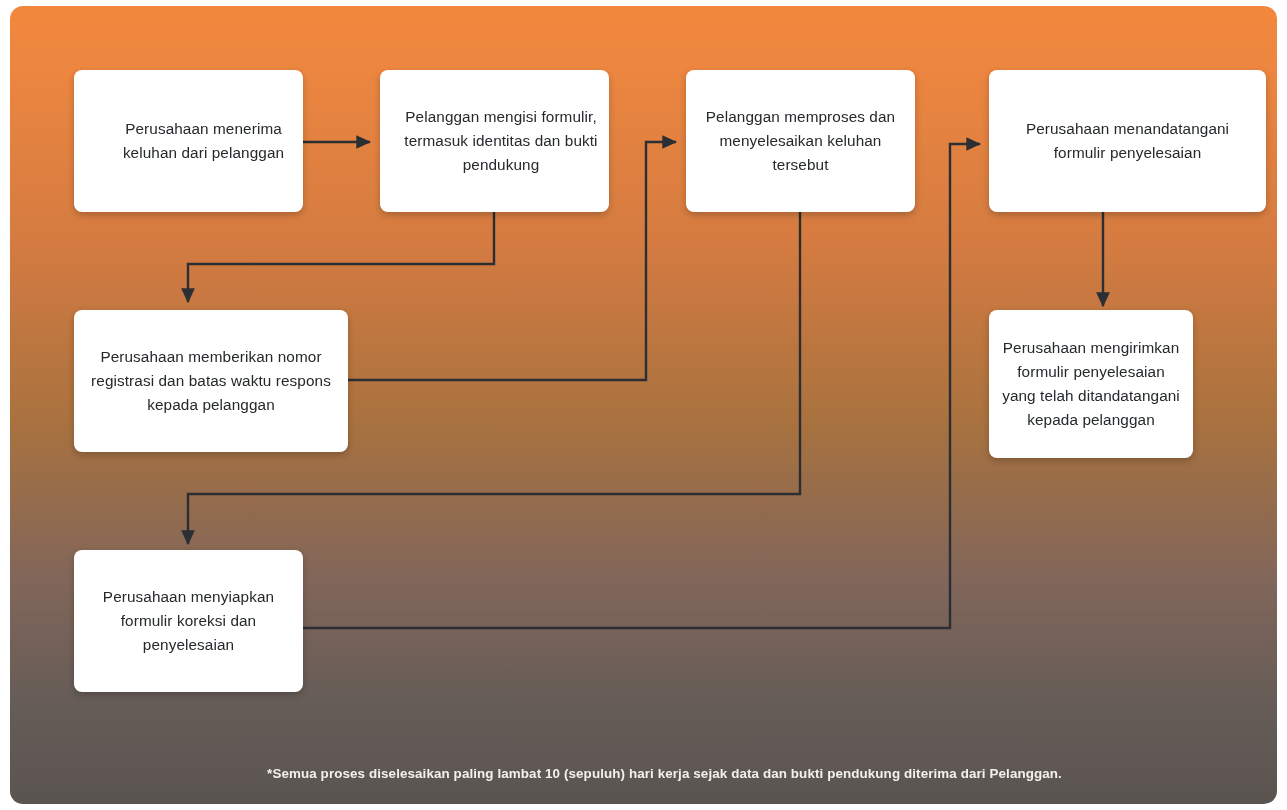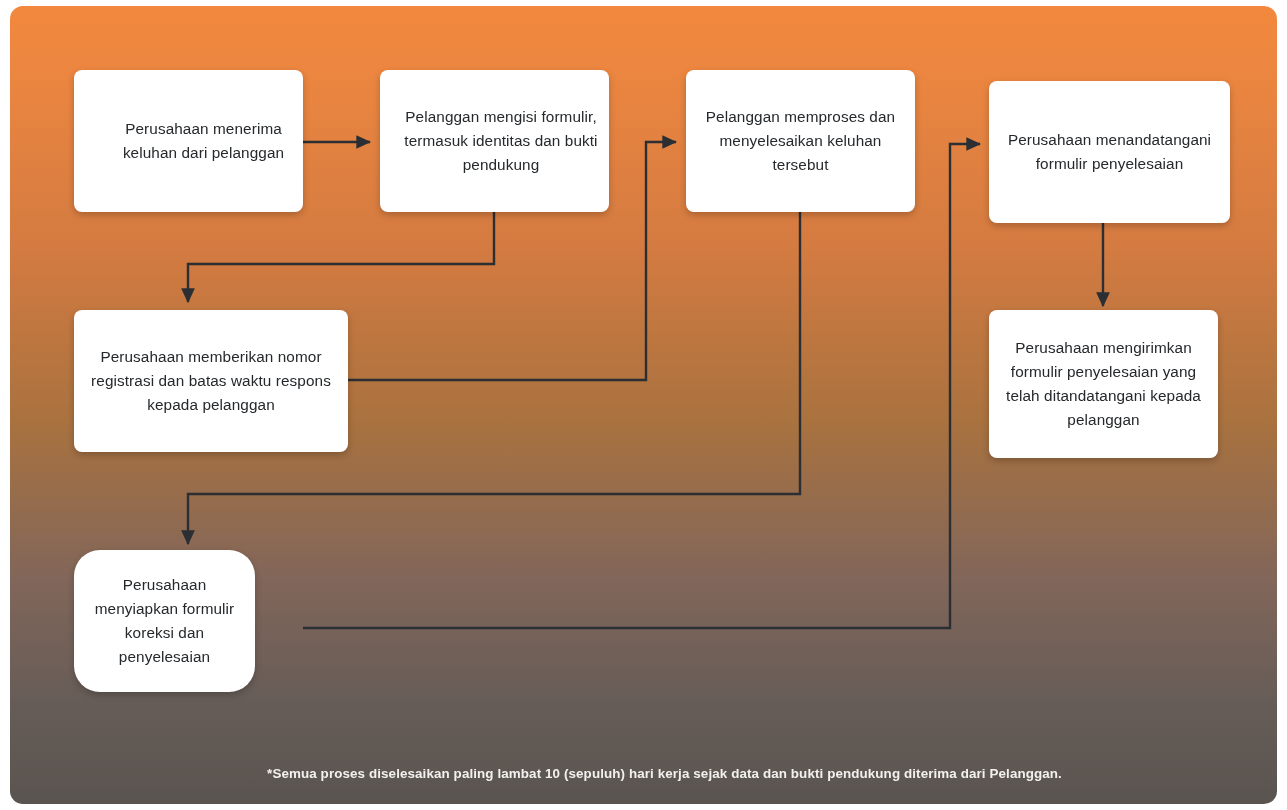--- a/index.html
+++ b/index.html
@@ -100,31 +100,31 @@
   </div>
 
   <div class="node" style="left:370px; top:64px; width:229px; height:142px;padding-left:23px;">
     <span class="label">Pelanggan mengisi formulir, termasuk identitas dan bukti pendukung</span>
   </div>
 
   <div class="node" style="left:676px; top:64px; width:229px; height:142px;">
     <span class="label">Pelanggan memproses dan menyelesaikan keluhan tersebut</span>
   </div>
 
-  <div class="node" style="left:979px; top:75px; width:241px; height:142px;align-items:center;">
+  <div class="node" style="left:979px; top:64px; width:277px; height:142px;align-items:center;">
     <span class="label">Perusahaan menandatangani formulir penyelesaian</span>
   </div>
 
   <div class="node" style="left:64px; top:304px; width:274px; height:142px;">
     <span class="label">Perusahaan memberikan nomor registrasi dan batas waktu respons kepada pelanggan</span>
   </div>
 
-  <div class="node" style="left:979px; top:304px; width:229px; height:148px;">
+  <div class="node" style="left:979px; top:304px; width:204px; height:148px;">
     <span class="label">Perusahaan mengirimkan formulir penyelesaian yang telah ditandatangani kepada pelanggan</span>
   </div>
 
-  <div class="node" style="left:64px; top:544px; width:181px; height:142px;border-radius:26px;">
+  <div class="node" style="left:64px; top:544px; width:229px; height:142px;">
     <span class="label">Perusahaan menyiapkan formulir koreksi dan penyelesaian</span>
   </div>
 
   <div class="footnote">*Semua proses diselesaikan paling lambat 10 (sepuluh) hari kerja sejak data dan bukti pendukung diterima dari Pelanggan.</div>
 
 </div>
 
 </body></html>

